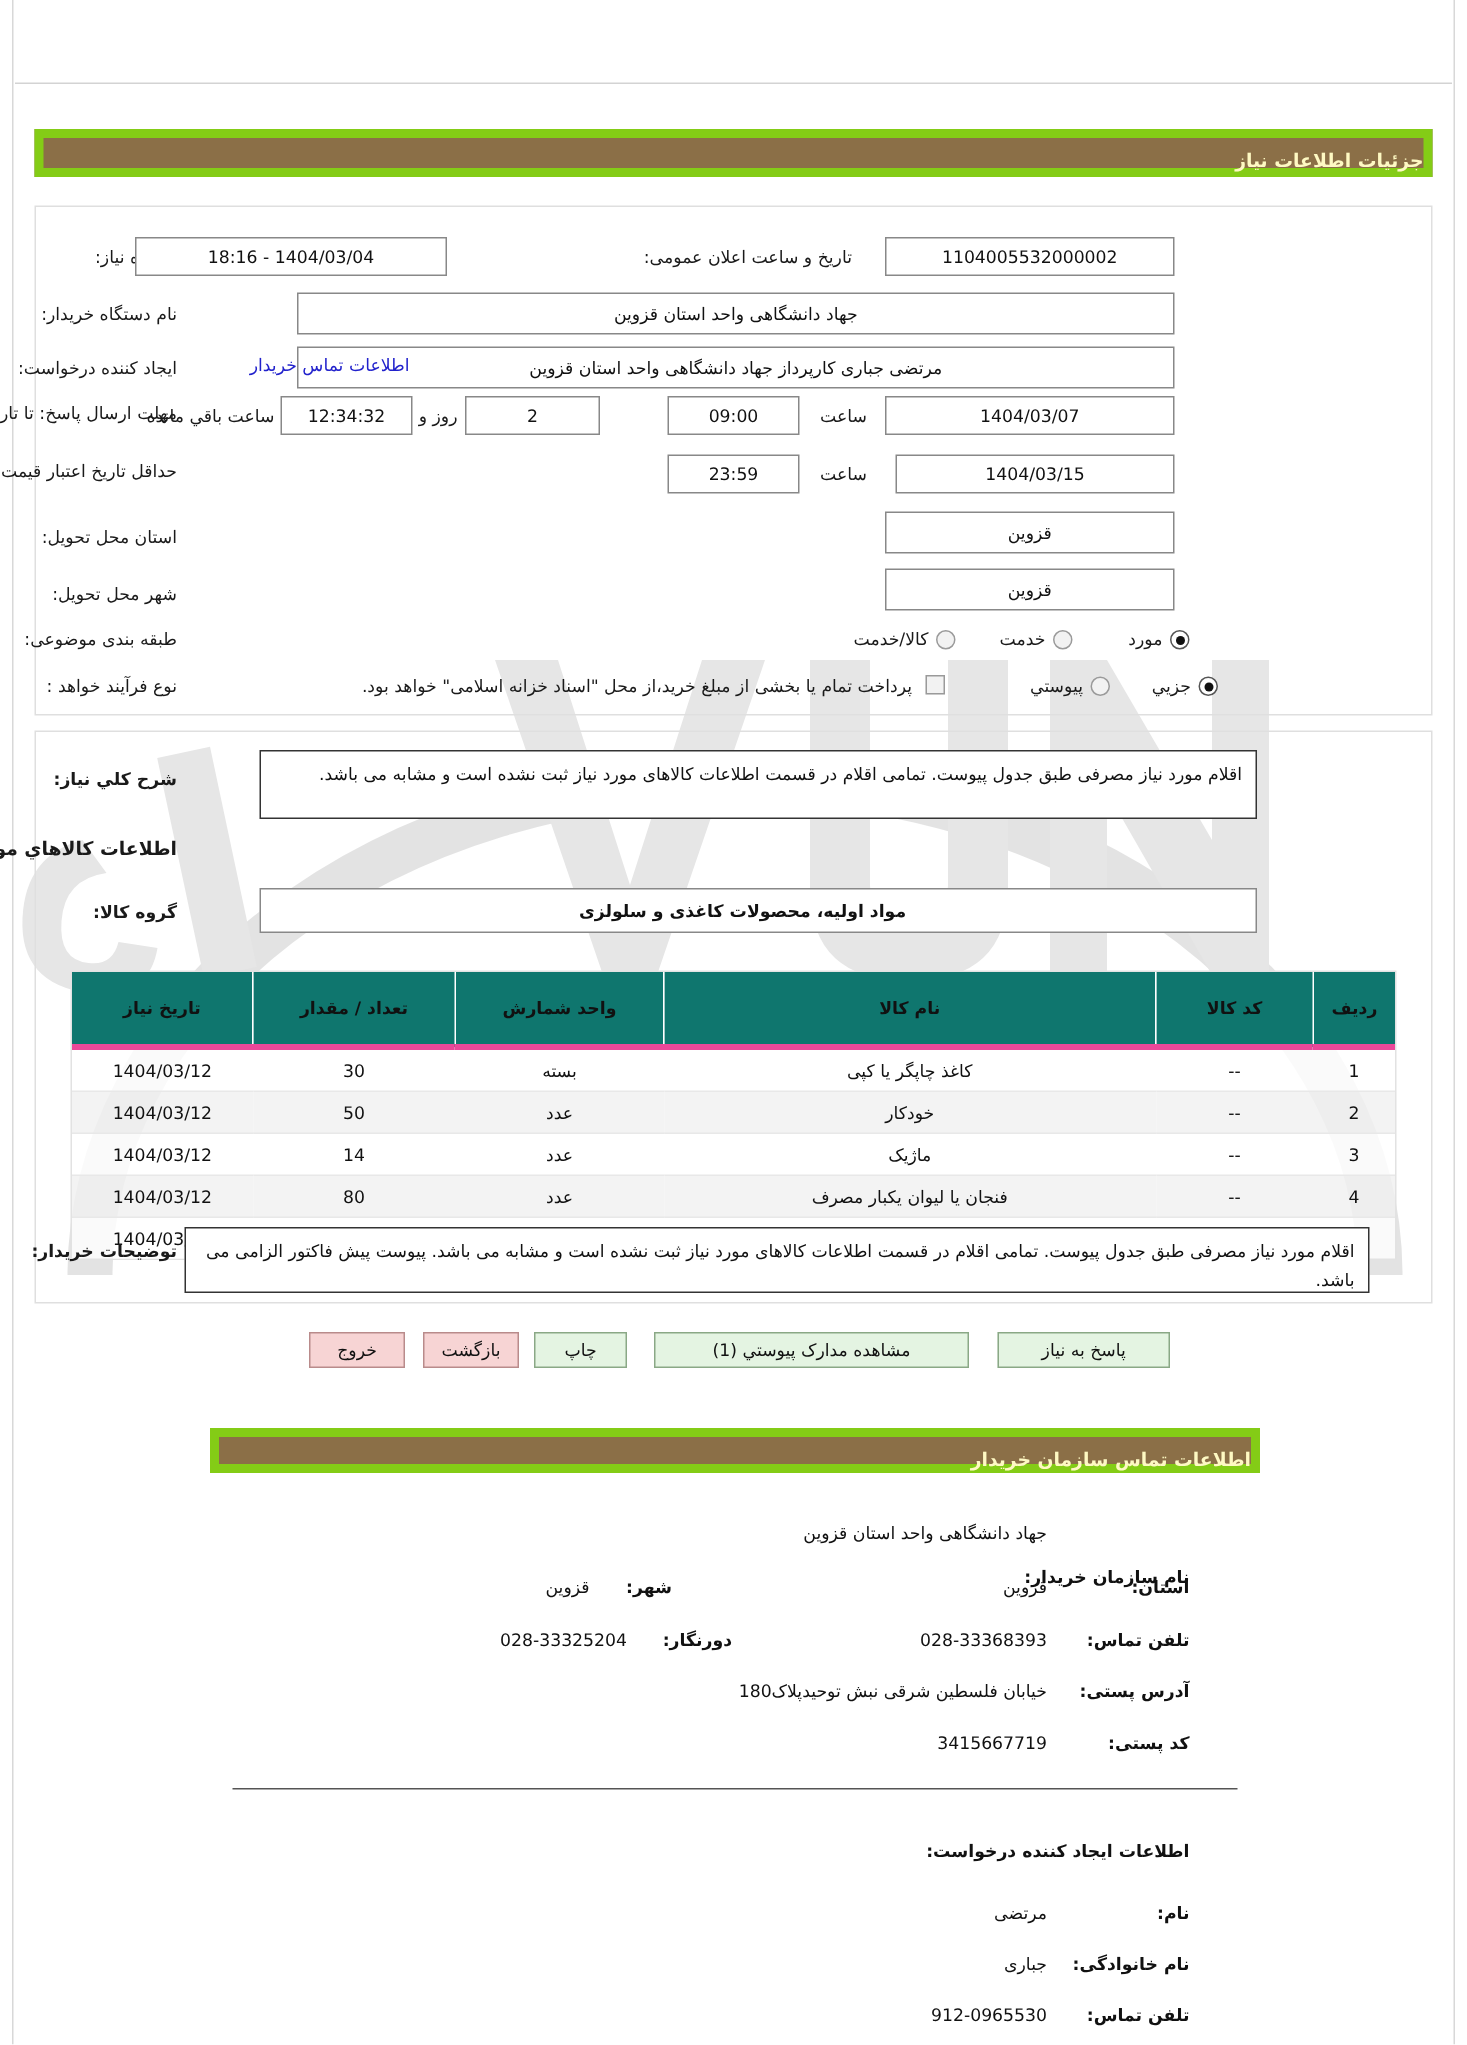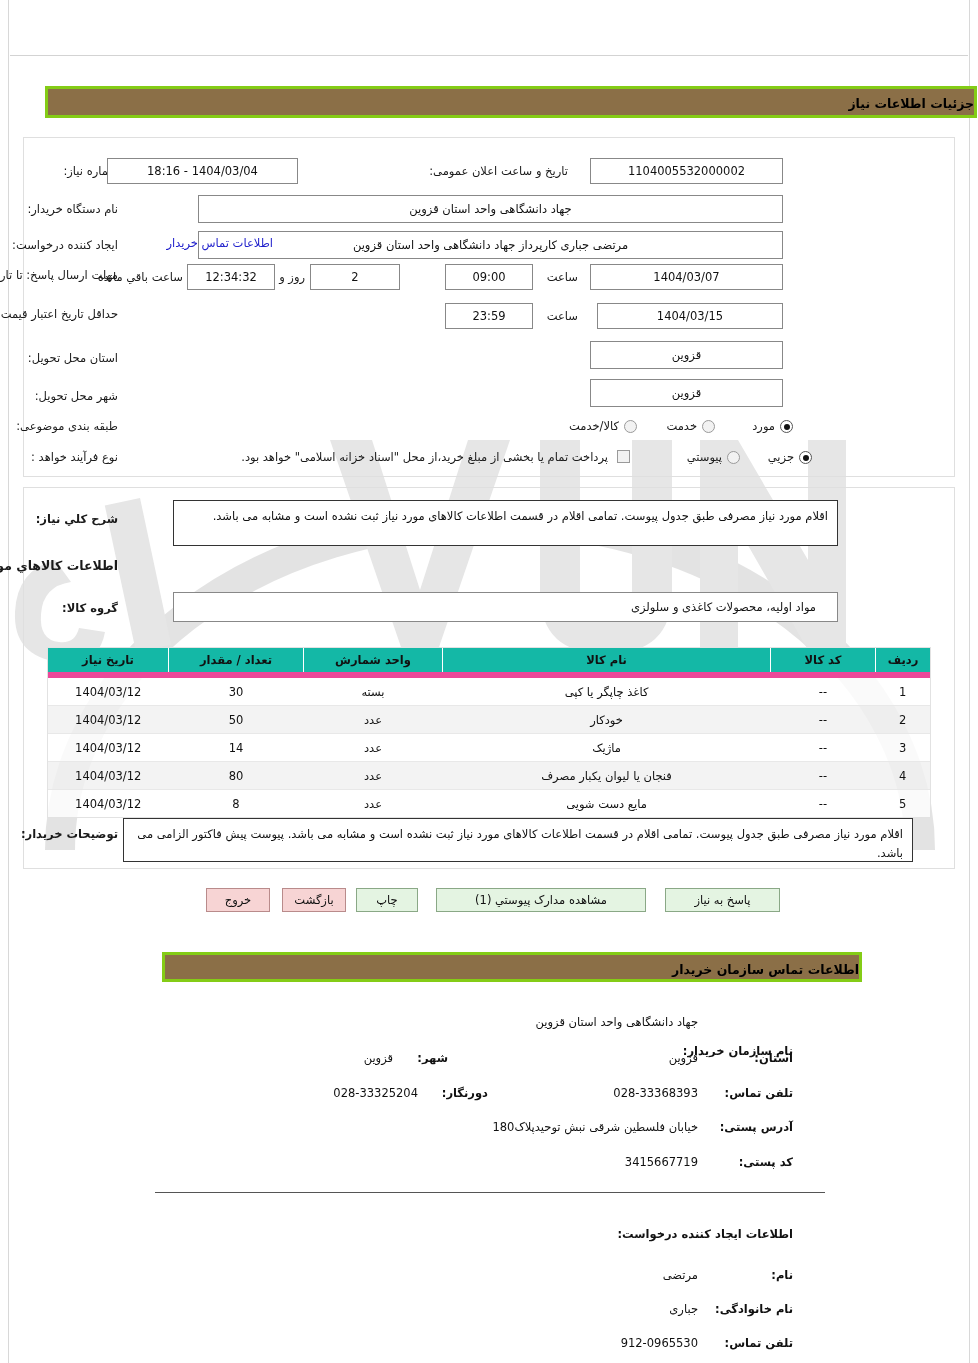--- a/index.html
+++ b/index.html
@@ -45,30 +45,29 @@
     width: 958px;
     height: 1px;
     background: #d3d3d3;
     z-index: 2;
   }
 
   
   .section-bar {
     position: absolute;
     background: #8b6f47;
-    border: 3px solid #84cc16;
-    box-sizing: border-box;
-    color: #000000;
+    border: 6px solid #84cc16;
+    box-sizing: border-box;
+    color: #fef9c3;
     font-weight: bold;
     font-size: 12.5px;
     text-align: right;
     line-height: 30px;
     padding-left: 14px;
     z-index: 3;
-    margin-left: 22px;
   }
   #bar-need     { left: 23px;  top: 86px;  width: 932px; height: 32px; }
   #bar-contact  { left: 140px; top: 952px; width: 700px; height: 30px; }
 
   
   .card {
     position: absolute;
     border: 1px solid #dfdfdf;
     box-sizing: border-box;
     background: transparent;
@@ -94,21 +93,21 @@
     box-sizing: border-box;
     text-align: center;
     font-size: 11.5px;
     color: #111;
     z-index: 5;
     line-height: 24px;
     height: 26px;
     overflow: hidden;
   }
   .box.tall { height: 28px; line-height: 26px; }
-  .box.right { text-align: right; padding-right: 21px; }
+  .box.right { padding-right: 21px; font-weight: bold; }
   .link {
     position: absolute;
     color: #2222cc;
     font-size: 11.5px;
     text-decoration: none;
     cursor: pointer;
     z-index: 6;
     white-space: nowrap;
   }
 
@@ -170,28 +169,28 @@
     border: 1px solid #e2e2e2;
     box-sizing: border-box;
   }
   table.items {
     width: 100%;
     border-collapse: collapse;
     font-size: 11.5px;
     background: transparent;
   }
   table.items th {
-    background: #14b8a6;
+    background: #0f766e;
     color: #111;
     font-weight: bold;
     font-size: 11.5px;
     height: 24px;
     border-left: 1px solid #ffffff;
-    border-bottom: 6px solid #ec4899;
-    padding: 0 6px;
+    border-bottom: 4px solid #ec4899;
+    padding: 12px 6px;
     white-space: nowrap;
   }
   table.items th:last-child { border-left: none; }
   table.items td {
     height: 27px;
     text-align: center;
     color: #111;
     border-bottom: 1px solid #e8e8e8;
     padding: 0 6px;
     background: transparent;
@@ -269,21 +268,21 @@
 <div class="top-rule"></div>
 
 <div id="bar-need" class="section-bar">جزئیات اطلاعات نیاز</div>
 
 <div id="card-top" class="card"></div>
 
 <div class="lbl" style="right:860px; top:164px;">شماره نیاز:</div>
 <div class="box" style="right:195px; top:158px; width:193px;">1104005532000002</div>
 
 <div class="lbl" style="right:410px; top:164px;">تاریخ و ساعت اعلان عمومی:</div>
-<div class="box" style="right:680px; top:158px; width:191px;">1404/03/04 - 18:16</div>
+<div class="box" style="right:680px; top:158px; width:208px;">1404/03/04 - 18:16</div>
 
 <div class="lbl" style="right:860px; top:202px;">نام دستگاه خریدار:</div>
 <div class="box tall" style="right:195px; top:195px; width:585px;">جهاد دانشگاهی واحد استان قزوین</div>
 
 <div class="lbl" style="right:860px; top:238px;">ایجاد کننده درخواست:</div>
 <div class="box tall" style="right:195px; top:231px; width:585px;">مرتضی جباری کارپرداز جهاد دانشگاهی واحد استان قزوین</div>
 <a class="link" style="right:705px; top:236px;" href="#">اطلاعات تماس خریدار</a>
 
 <div class="lbl" style="right:860px; top:267px; line-height:1.55; text-align:right; width:90px;">مهلت ارسال پاسخ: تا تاریخ:</div>
 <div class="box" style="right:195px; top:264px; width:193px;text-align:center;">1404/03/07</div>

